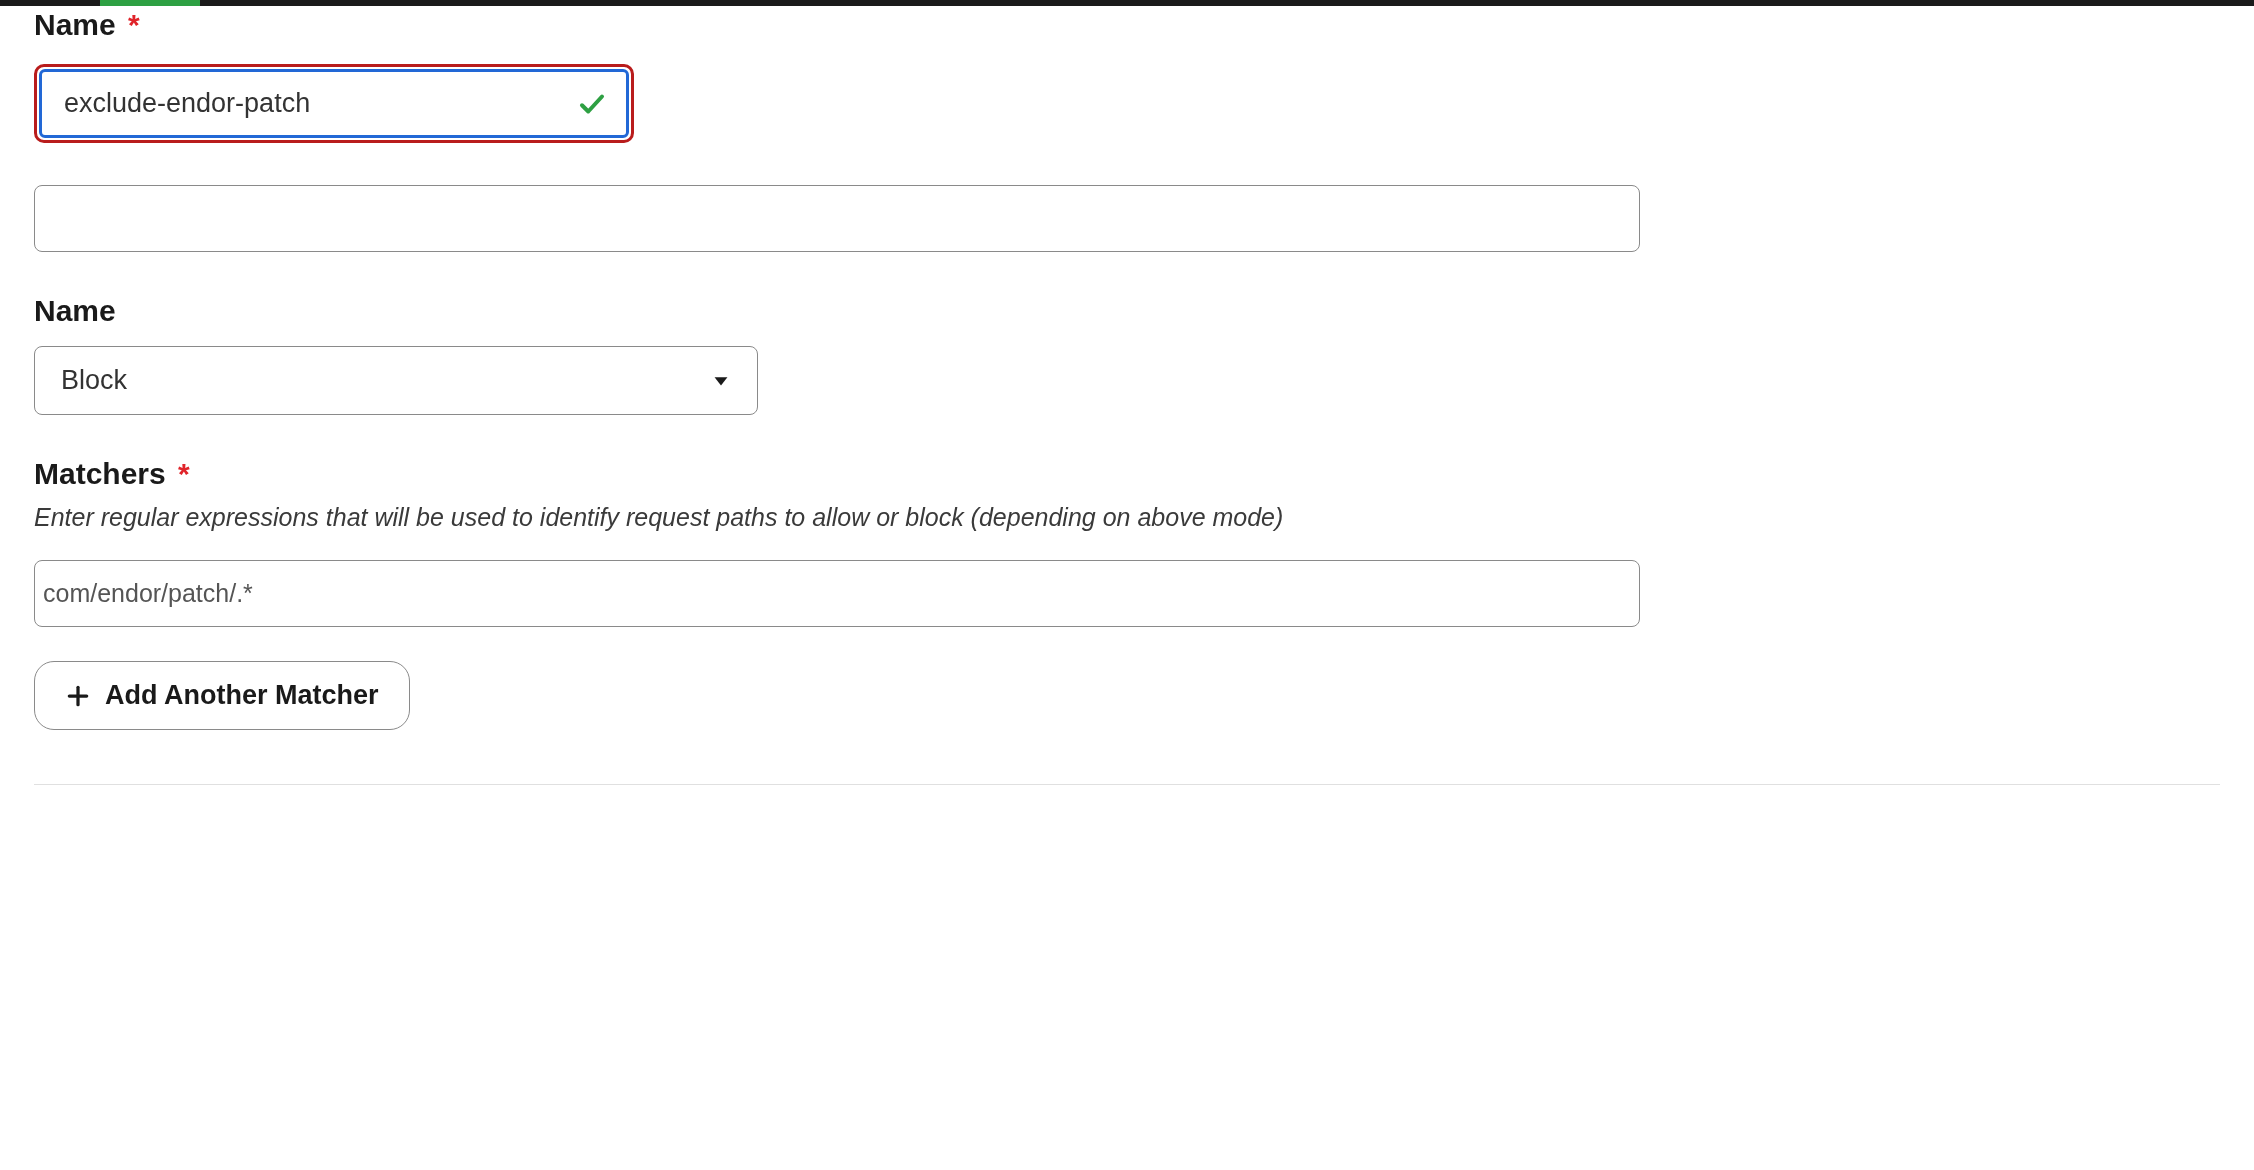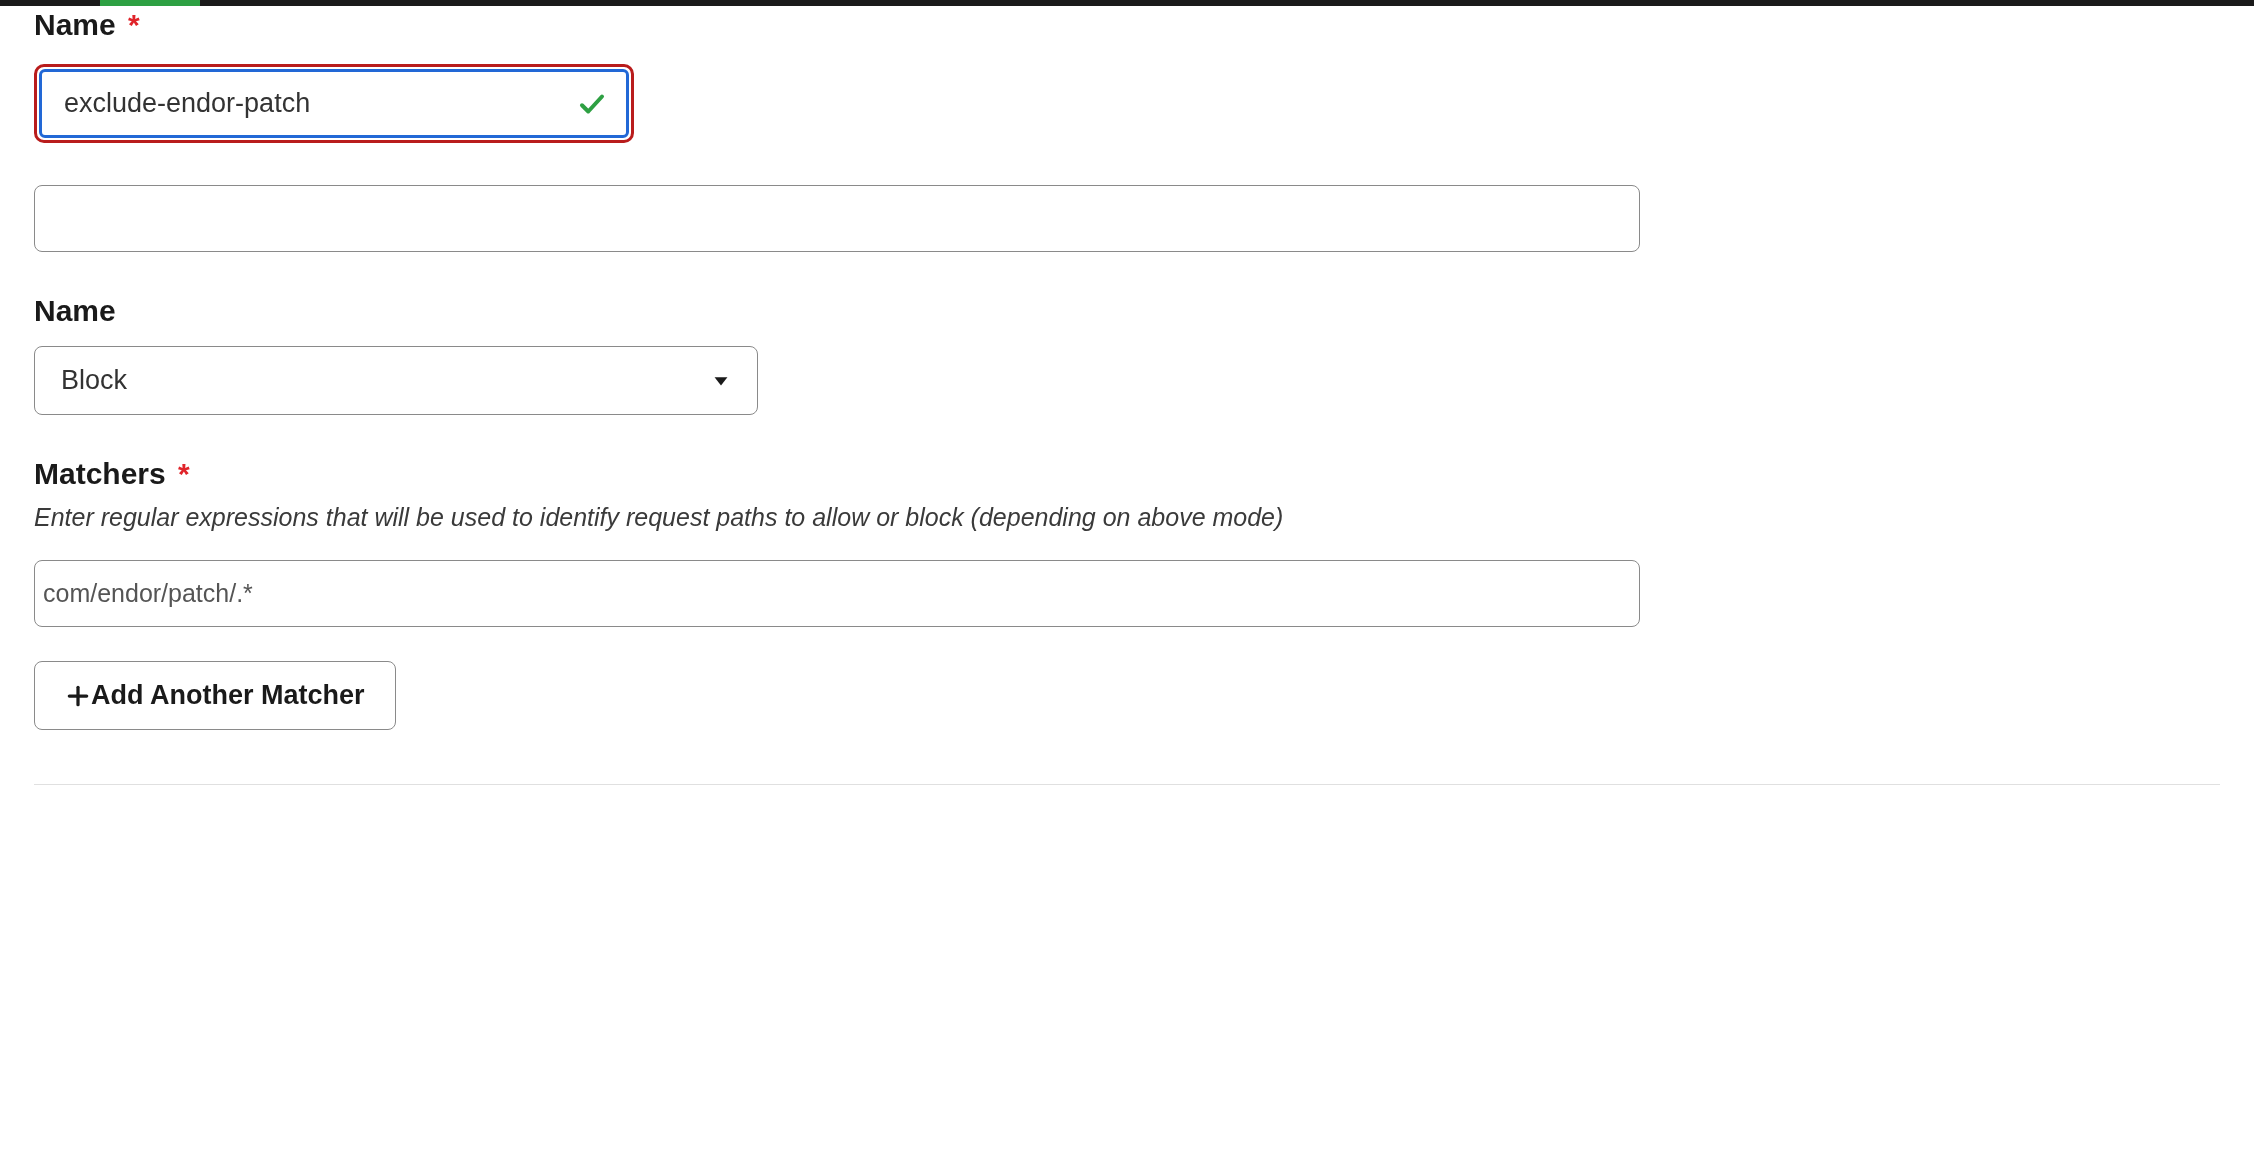--- a/index.html
+++ b/index.html
@@ -120,22 +120,23 @@
       color: #1a1a1a;
     }
     .matcher-input {
       width: 1606px;
       max-width: 100%;
       color: #555;
     }
     .add-btn {
       display: inline-flex;
       align-items: center;
+      gap: 14px;
       border: 1px solid #8a8a8a;
-      border-radius: 8px;
+      border-radius: 20px;
       background: #fff;
       font-size: 27px;
       font-weight: 700;
       color: #1a1a1a;
       padding: 18px 30px;
       cursor: pointer;
     }
     .plus-icon {
       width: 26px;
       height: 26px;

